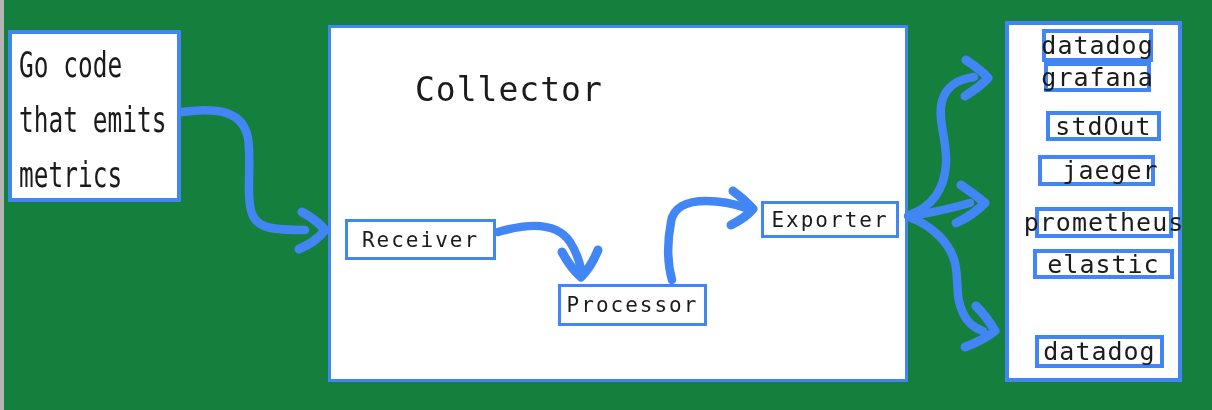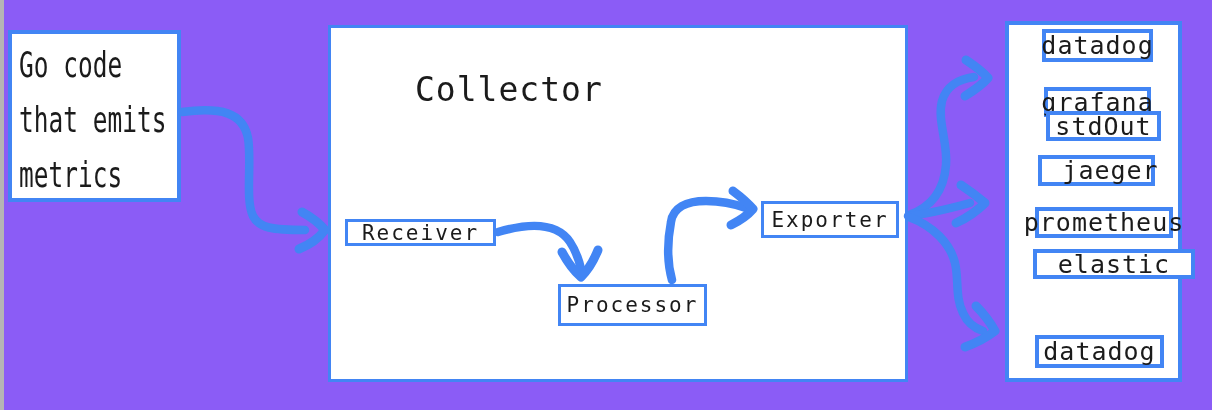--- a/index.html
+++ b/index.html
@@ -1,43 +1,43 @@
 <!DOCTYPE html>
 <html><head>
 <meta charset="utf-8">
 <style>
   html,body{margin:0;padding:0;background:#ffffff;}
   .canvas{
-    position:relative;width:1212px;height:410px;background:#8b5cf6;
+    position:relative;width:1212px;height:410px;background:#15803d;
     font-family:"DejaVu Sans Mono","Liberation Mono",monospace;
     overflow:hidden;color:#1b1b1b;
   }
   .rail{position:absolute;left:0;top:0;width:4px;height:410px;background:#b5b5b5;}
   .bluebox{position:absolute;box-sizing:border-box;border:3px solid #4285f4;background:#ffffff;}
   .source{left:8px;top:30px;width:173px;height:172px;border-width:4px;}
   .source-text{
     position:absolute;left:7px;top:3px;font-size:36px;line-height:55px;
     transform:scaleX(0.68);transform-origin:0 0;white-space:nowrap;
   }
   .collector{left:328px;top:25px;width:580px;height:357px;}
   .collector-title{position:absolute;left:415px;top:70px;font-size:33px;letter-spacing:1px;}
   .stage{display:flex;align-items:center;justify-content:center;
          font-size:21px;letter-spacing:2px;border-width:3px;}
-  .receiver{left:345px;top:219px;width:151px;height:27px;}
+  .receiver{left:345px;top:219px;width:151px;height:41px;}
   .processor{left:558px;top:284px;width:149px;height:42px;}
   .exporter{left:761px;top:201px;width:138px;height:37px;}
   .sinks-outer{left:1005px;top:21px;width:177px;height:361px;border-width:4px;}
   .sink{display:flex;align-items:center;justify-content:center;
         font-size:25px;letter-spacing:1px;border-width:4px;}
   .s0{left:1042px;top:29px;width:111px;height:33px;}
-  .s1{left:1044px;top:87px;width:107px;height:30px;}
+  .s1{left:1044px;top:62px;width:107px;height:30px;}
   .s2{left:1046px;top:111px;width:115px;height:30px;}
   .s3{left:1038px;top:155px;width:117px;height:31px;padding-left:28px;}
   .s4{left:1035px;top:207px;width:138px;height:31px;}
-  .s5{left:1033px;top:249px;width:162px;height:30px;}
+  .s5{left:1033px;top:249px;width:141px;height:30px;}
   .s6{left:1030px;top:289px;width:137px;height:33px;}
   .s7{left:1035px;top:335px;width:129px;height:33px;}
   .arrows{position:absolute;left:0;top:0;width:1212px;height:410px;pointer-events:none;}
   .arrows path{fill:none;stroke:#4285f4;stroke-linecap:round;stroke-linejoin:round;}
   .arrows .line{stroke-width:8.5px;}
   .arrows .head{stroke-width:9px;}
 </style>
 </head>
 <body>
 

